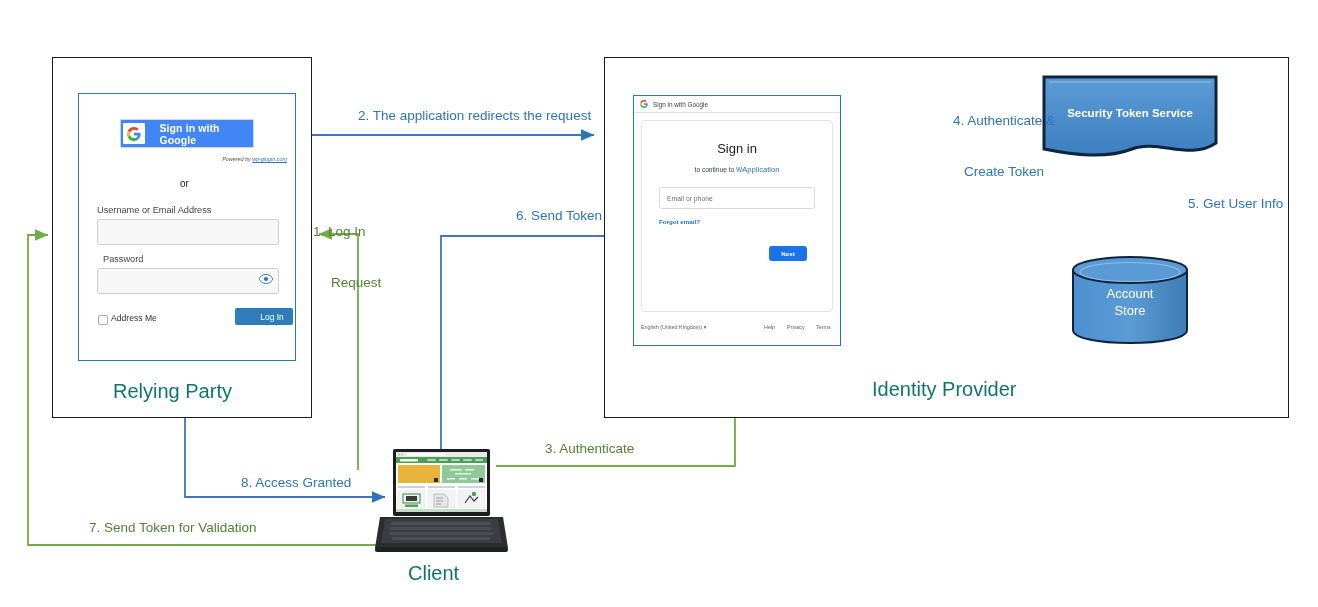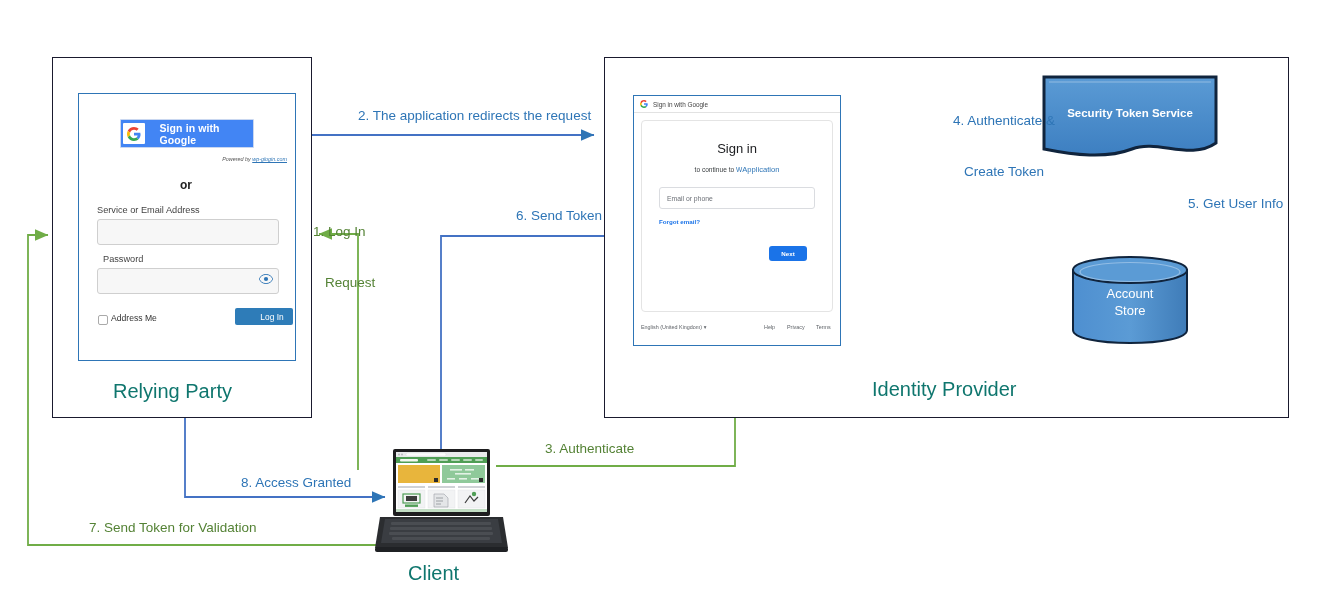--- a/index.html
+++ b/index.html
@@ -13,21 +13,21 @@
   .rp-card{position:absolute;border:1.4px solid #2e75b6;background:#fff;}
   .g-btn{position:absolute;background:#4285f4;border:1px solid #c9d7f0;
          display:flex;align-items:center;border-radius:1px;}
   .g-btn .g-ico{width:24px;height:21px;background:#fff;display:flex;
       align-items:center;justify-content:center;margin:2px;border-radius:1px;}
   .g-btn .g-lbl{color:#fff;font-size:10.5px;font-weight:bold;
       letter-spacing:.1px;padding-left:12px;}
   .powered{position:absolute;font-size:5.4px;color:#555;font-style:italic;
       white-space:nowrap;text-align:right;}
   .powered a{color:#2e75b6;text-decoration:underline;}
-  .or-txt{position:absolute;font-size:12px;font-weight:bold;color:#222;}
+  .or-txt{position:absolute;font-size:10px;font-weight:normal;color:#222;}
   .fld-lbl{position:absolute;font-size:9.2px;color:#444;}
   .fld-box{position:absolute;border:1px solid #cfcfcf;background:#f7f7f7;
       border-radius:3px;}
   .eye{position:absolute;color:#2e75b6;font-size:12px;}
   .cb{position:absolute;width:8px;height:8px;border:1px solid #aaa;
       border-radius:2px;background:#fff;}
   .cb-lbl{position:absolute;font-size:8.6px;color:#333;}
   .login-btn{position:absolute;background:#2e7cb8;color:#fff;font-size:8.4px;
       display:flex;align-items:center;justify-content:center;border-radius:2px;}
   
@@ -126,21 +126,21 @@
     </span>
     <span class="g-lbl">Sign in with Google</span>
   </div>
 
   <div class="powered" style="left:80px;top:62px;width:128px;">
     <span>Powered by </span><a href="#">wp-glogin.com</a>
   </div>
 
   <div class="or-txt" style="left:101px;top:84px;">or</div>
 
-  <div class="fld-lbl" style="left:18px;top:111px;">Service or Email Address</div>
+  <div class="fld-lbl" style="left:18px;top:111px;">Username or Email Address</div>
   <div class="fld-box" style="left:18px;top:125px;width:180px;height:24px;"></div>
 
   <div class="fld-lbl" style="left:18px;top:160px;padding-left:6px;">Password</div>
   <div class="fld-box" style="left:18px;top:174px;width:180px;height:24px;"></div>
   <div class="eye" style="left:180px;top:179px;">
     <svg width="14" height="10" viewBox="0 0 24 16">
       <path d="M12 0C6 0 1.7 4.6 0 8c1.7 3.4 6 8 12 8s10.3-4.6 12-8c-1.7-3.4-6-8-12-8z" fill="none" stroke="#2e75b6" stroke-width="1.6"></path>
       <circle cx="12" cy="8" r="3.6" fill="#2e75b6"></circle>
     </svg>
   </div>
@@ -271,21 +271,21 @@
     </g>
     <rect x="0" y="100" width="133" height="5" rx="2" fill="#1f2124"></rect>
   </svg>
 </div>
 <div class="zone-title" style="left:408px;top:562px;">Client</div>
 
 <div class="alabel blue" style="left:313px;top:107px;">2. The application redirects the request</div>
 
 <div class="alabel green" style="left:313px;top:189px;">
   <div>1. Log In</div>
-  <div style="padding-left:12px;">Request</div>
+  <div style="padding-left:18px;">Request</div>
 </div>
 
 <div class="alabel blue" style="left:471px;top:207px;">6. Send Token</div>
 
 <div class="alabel green" style="left:545px;top:440px;">3. Authenticate</div>
 
 <div class="alabel blue" style="left:908px;top:78px;text-align:center;">
   <div>4. Authenticate &amp;</div>
   <div>Create Token</div>
 </div>

